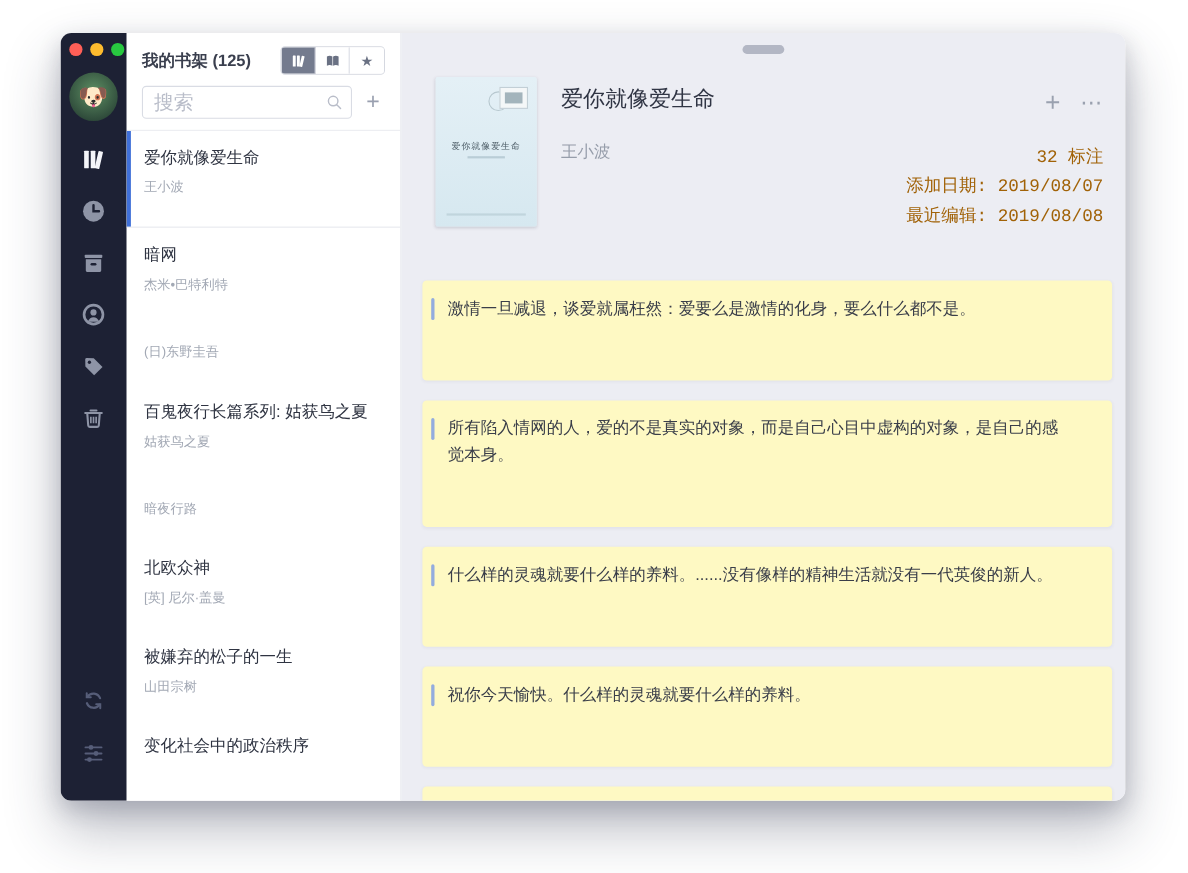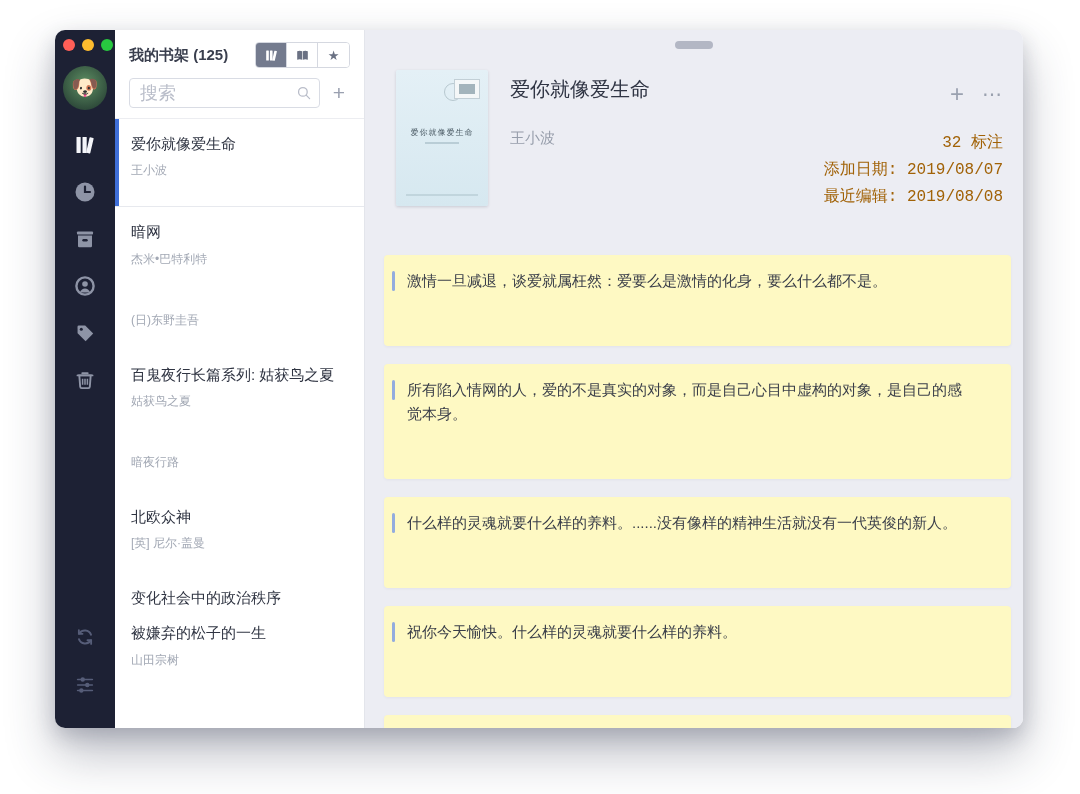--- a/index.html
+++ b/index.html
@@ -201,27 +201,27 @@
   <div class="book-item">
     <div class="book-author">暗夜行路</div>
   </div>
 
   <div class="book-item">
     <div class="book-title">北欧众神</div>
     <div class="book-author">[英] 尼尔·盖曼</div>
   </div>
 
   <div class="book-item">
-    <div class="book-title">变化社会中的政治秩序</div>
-
-  </div>
-
-  <div class="book-item">
     <div class="book-title">被嫌弃的松子的一生</div>
     <div class="book-author">山田宗树</div>
+  </div>
+
+  <div class="book-item">
+    <div class="book-title">变化社会中的政治秩序</div>
+
   </div>
 </div>
   </section>
 
   <section class="main">
     <span class="drag-pill"></span>
 
     <div class="detail-header">
       <div class="cover">
         <span class="postmark"></span>

